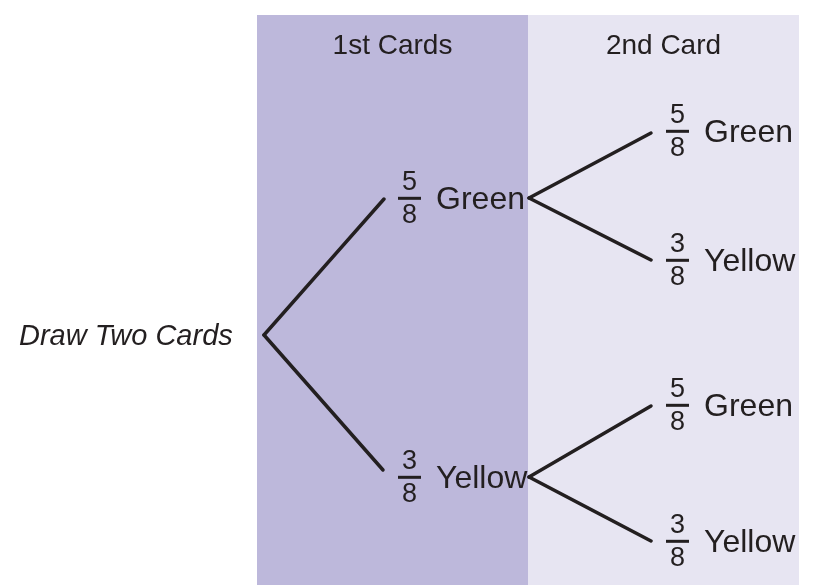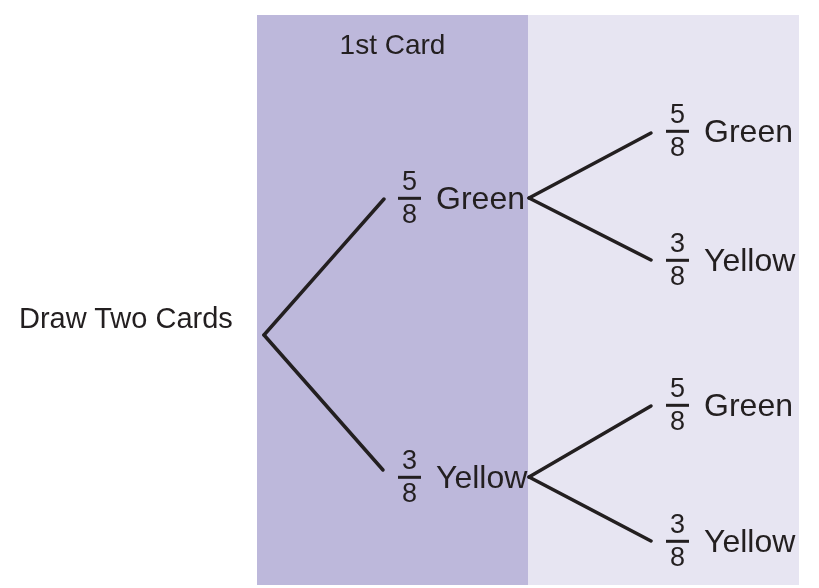--- a/index.html
+++ b/index.html
@@ -27,24 +27,25 @@
     transform: translateY(-50%);
     text-align: center;
     font-size: 28px;
     white-space: nowrap;
   }
   .h1 { left: 257px; }
   .h2 { left: 528px; }
   .root-label {
     position: absolute;
     left: 19px;
-    top: 318px;
+    top: 335px;
     transform: translateY(-50%);
     font-size: 29px;
     white-space: nowrap;
+    font-style: italic;
   }
   svg.lines {
     position: absolute;
     left: 0; top: 0;
     width: 819px; height: 588px;
   }
   svg.lines line {
     stroke: #231f20;
     stroke-width: 3.5;
     stroke-linecap: round;
@@ -74,21 +75,22 @@
   .outcome { font-size: 32px; }
 </style>
 </head>
 <body>
 
 <div class="canvas">
 
   <div class="col col1" style="background-color: rgb(189, 184, 219);"></div>
   <div class="col col2" style="background-color: rgb(231, 229, 242);"></div>
 
-  <div class="header h1">1st Card</div>
+  <div class="header h1">1st Cards</div>
+  <div class="header h2">2nd Card</div>
 
   <div class="root-label">Draw Two Cards</div>
 
   <svg class="lines" viewBox="0 0 819 588" aria-hidden="true">
     <line x1="264" y1="335" x2="384" y2="199" stroke="#231f20"></line>
     <line x1="264" y1="335" x2="383" y2="470" stroke="#231f20"></line>
     <line x1="529" y1="198" x2="651" y2="133" stroke="#231f20"></line>
     <line x1="529" y1="198" x2="651" y2="260" stroke="#231f20"></line>
     <line x1="529" y1="477" x2="651" y2="406" stroke="#231f20"></line>
     <line x1="529" y1="477" x2="651" y2="541" stroke="#231f20"></line>

